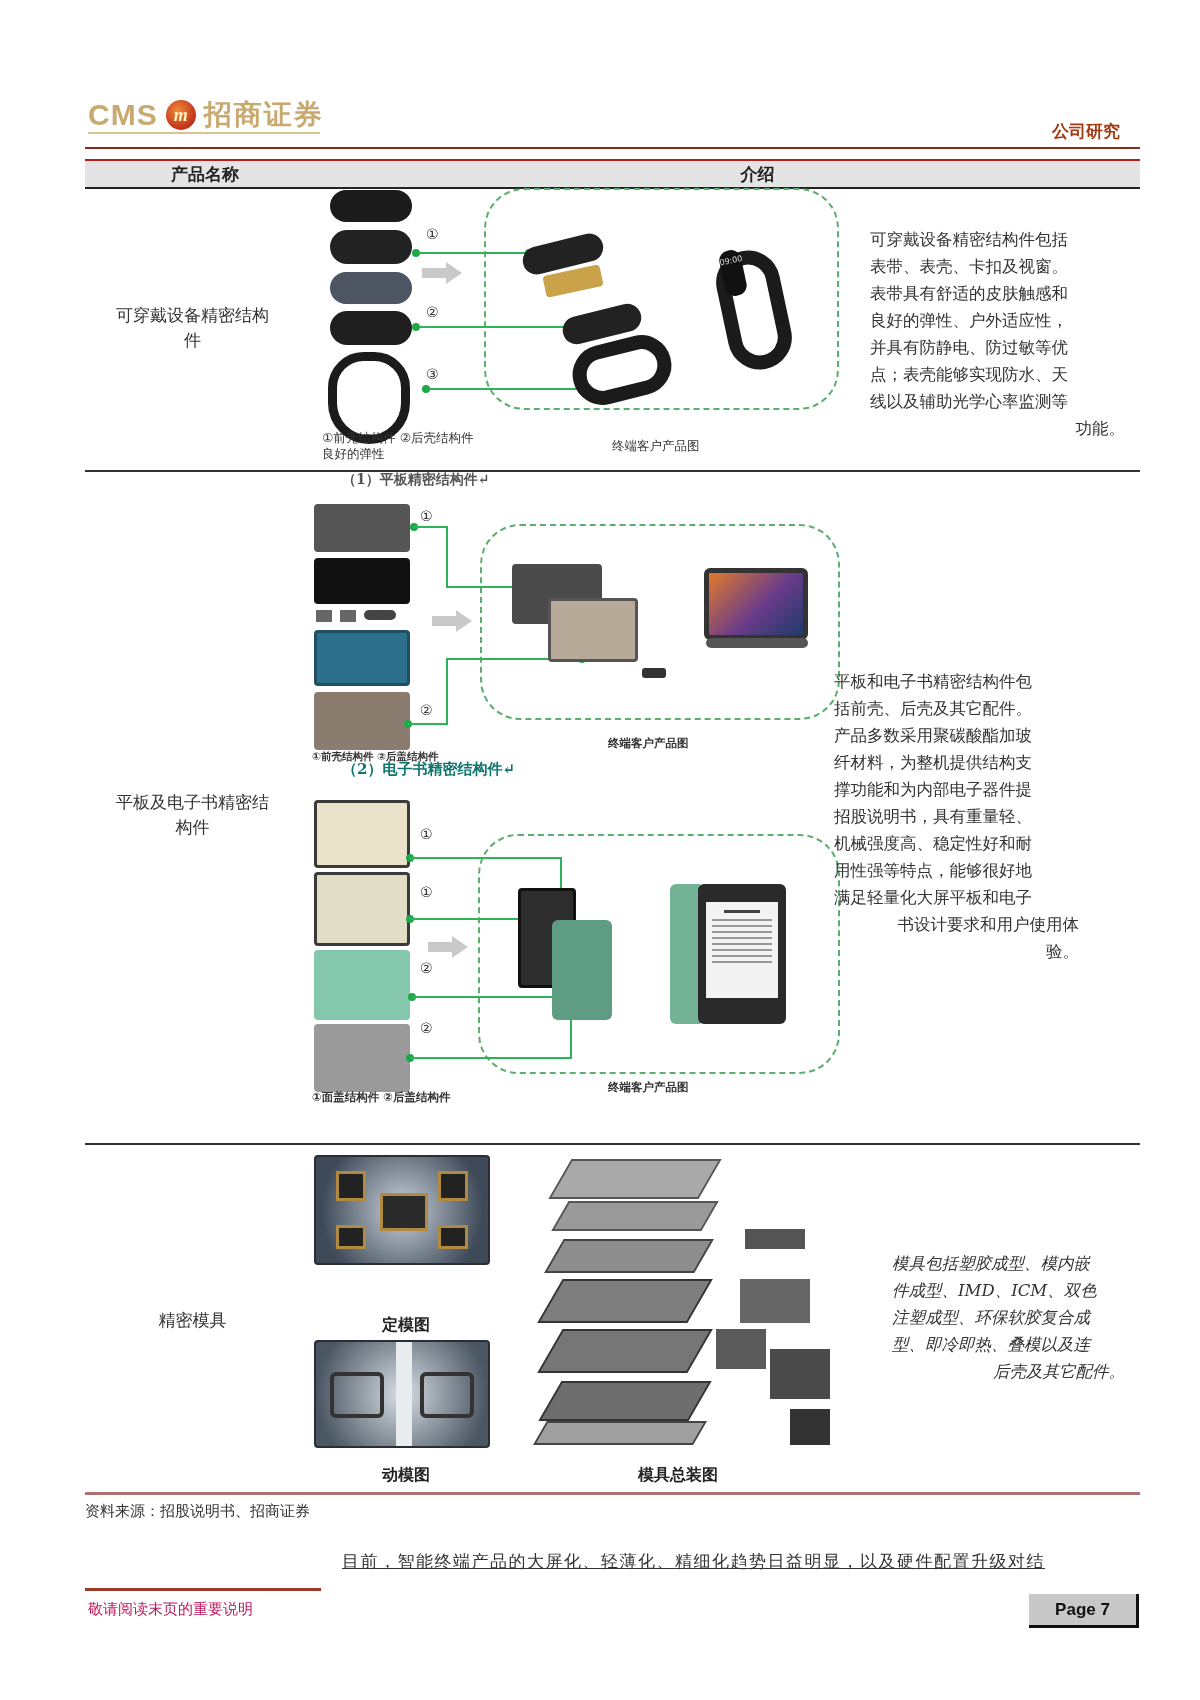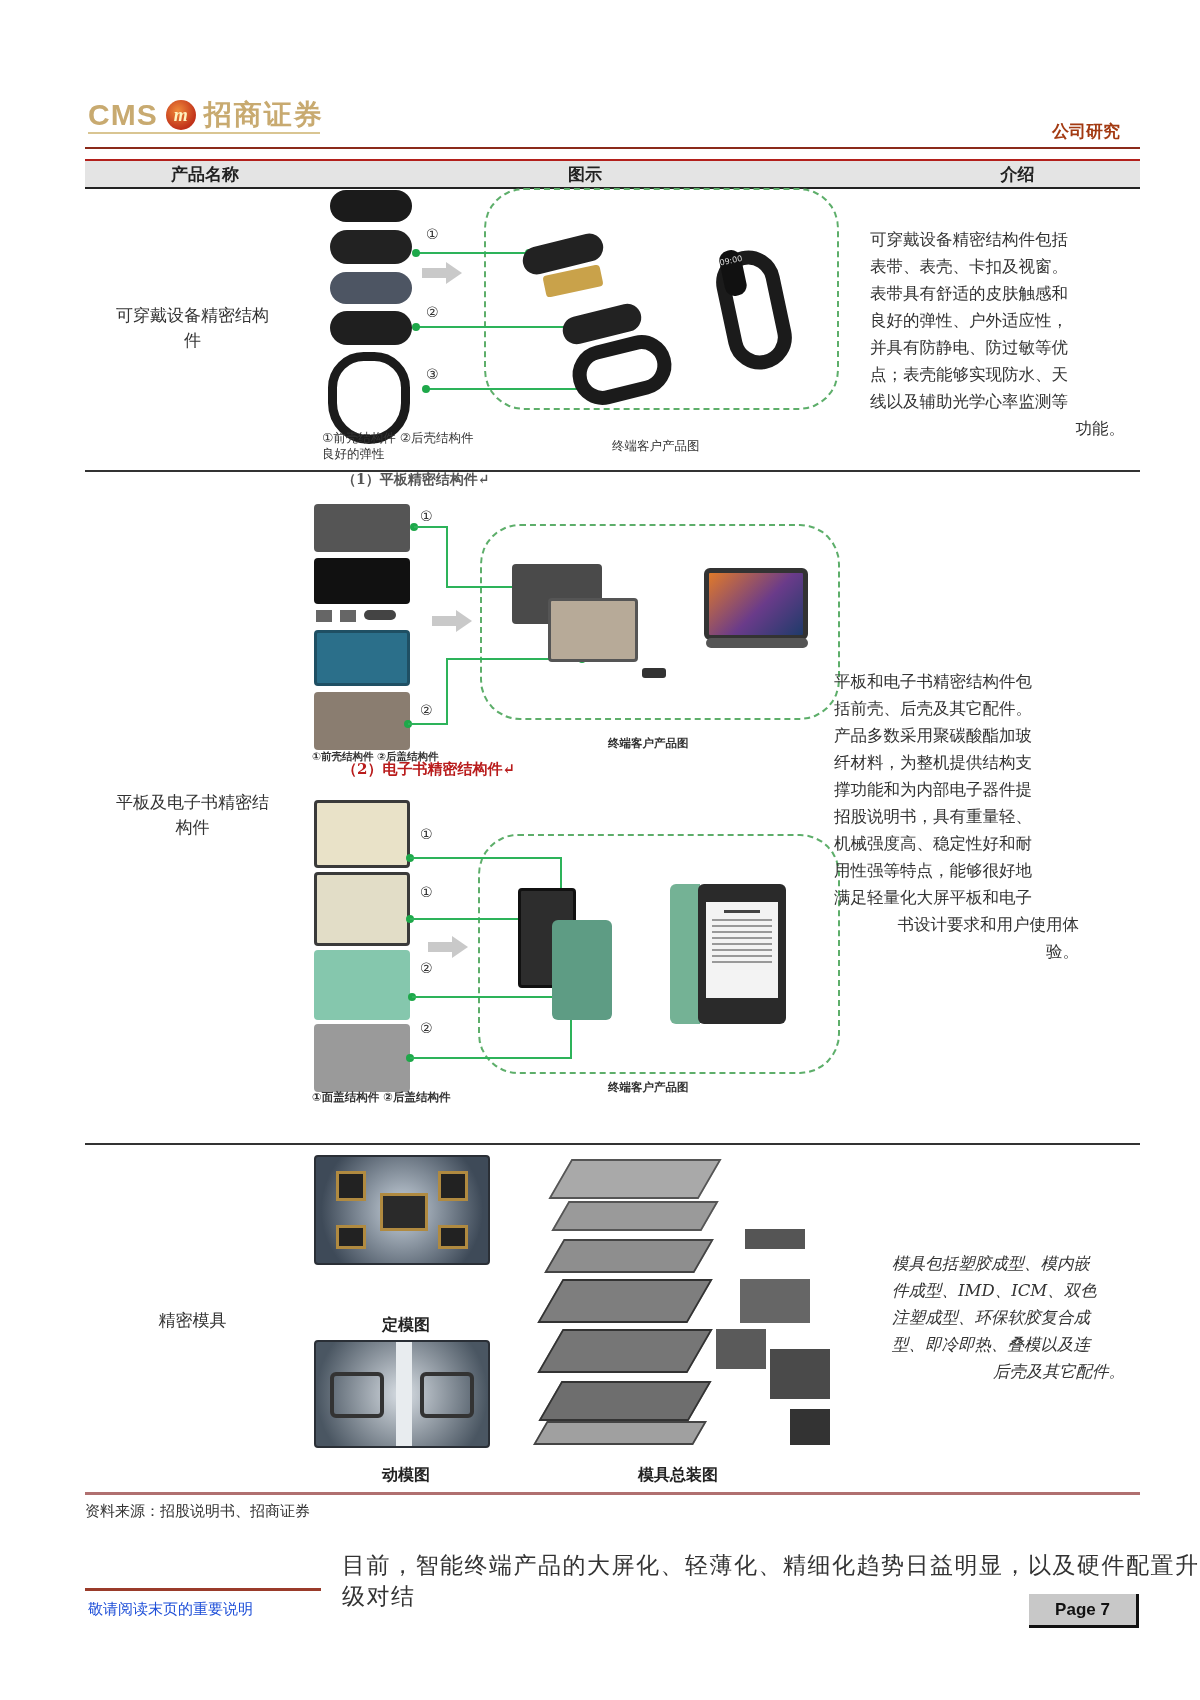--- a/index.html
+++ b/index.html
@@ -29,54 +29,53 @@
   .desc-cell p { text-align: justify; }
   .desc-cell .tail { text-align: right; }
 
   
   .fig { position: absolute; background: #fff; }
   .dash-box { position: absolute; border: 2px dashed #5dae6a; border-radius: 40px; }
   .conn { position: absolute; background: #2db35a; }
   .dot { position: absolute; width: 8px; height: 8px; border-radius: 50%; background: #1ea84a; }
   .num { position: absolute; font-size: 14px; color: #333; font-family: "DejaVu Sans", sans-serif; }
   .caption { position: absolute; font-size: 12.5px; color: #333; font-family: "DejaVu Sans", sans-serif; font-weight: bold; }
-  .sub-title { position: absolute; font-size: 15px; color: #b91c1c; font-weight: bold; }
+  .sub-title { position: absolute; font-size: 15px; color: #0f766e; font-weight: bold; }
   .arrow { position: absolute; width: 40px; height: 20px; }
   .arrow::before { content: ""; position: absolute; left: 0; top: 6px; width: 26px; height: 10px; background: #c9c9c9; }
   .arrow::after { content: ""; position: absolute; left: 24px; top: 0; border-left: 16px solid #c9c9c9; border-top: 11px solid transparent; border-bottom: 11px solid transparent; }
 
   .pill { position: absolute; border-radius: 22px; background: #1b1b1b; }
   .panel { position: absolute; border-radius: 4px; }
 
   .mold-caption { position: absolute; font-size: 16px; font-weight: bold; color: #222; }
 
   
   .source-rule { position: absolute; left: 85px; right: 60px; top: 1492px; height: 3px; background: #b07070; }
   .source { position: absolute; left: 85px; top: 1502px; font-size: 15px; color: #333; }
-  .body-text { position: absolute; left: 342px; top: 1550px; font-size: 23px; letter-spacing: 1.5px; color: #333; }
+  .body-text { position: absolute; left: 342px; top: 1550px; font-size: 17px; letter-spacing: 1.5px; color: #333; text-decoration: underline; }
   .footer-rule { position: absolute; left: 85px; top: 1588px; width: 236px; height: 3px; background: #9a3b2a; }
-  .footer-note { position: absolute; left: 88px; top: 1600px; font-size: 15px; color: #1d4ed8; }
+  .footer-note { position: absolute; left: 88px; top: 1600px; font-size: 15px; color: #be185d; }
   .page-box { position: absolute; left: 1029px; top: 1594px; width: 110px; height: 34px; background: #c8c8c8; border-right: 3px solid #111; border-bottom: 3px solid #111; font-family: "Liberation Sans", sans-serif; font-weight: bold; font-size: 17px; color: #111; display: flex; align-items: center; justify-content: center; }
 </style>
 </head>
 <body>
 
 <div class="logo">
   <span class="logo-cms">CMS</span>
   <span class="logo-mark">m</span>
   <span class="logo-cn">招商证券</span>
 </div>
 <div class="logo-underline"></div>
 <div class="dept">公司研究</div>
 <div class="header-rule"></div>
 
 <div class="table-top"></div>
 <div class="thead">
   <div class="c1">产品名称</div>
-  <div class="c2">图示</div>
   <div class="c3">介绍</div>
 </div>
 
 <div class="name-cell" style="top:303px;">
   <div>可穿戴设备精密结构</div>
   <div>件</div>
 </div>
 
 <div class="fig" style="left:322px; top:190px; width:520px; height:275px;">
 

